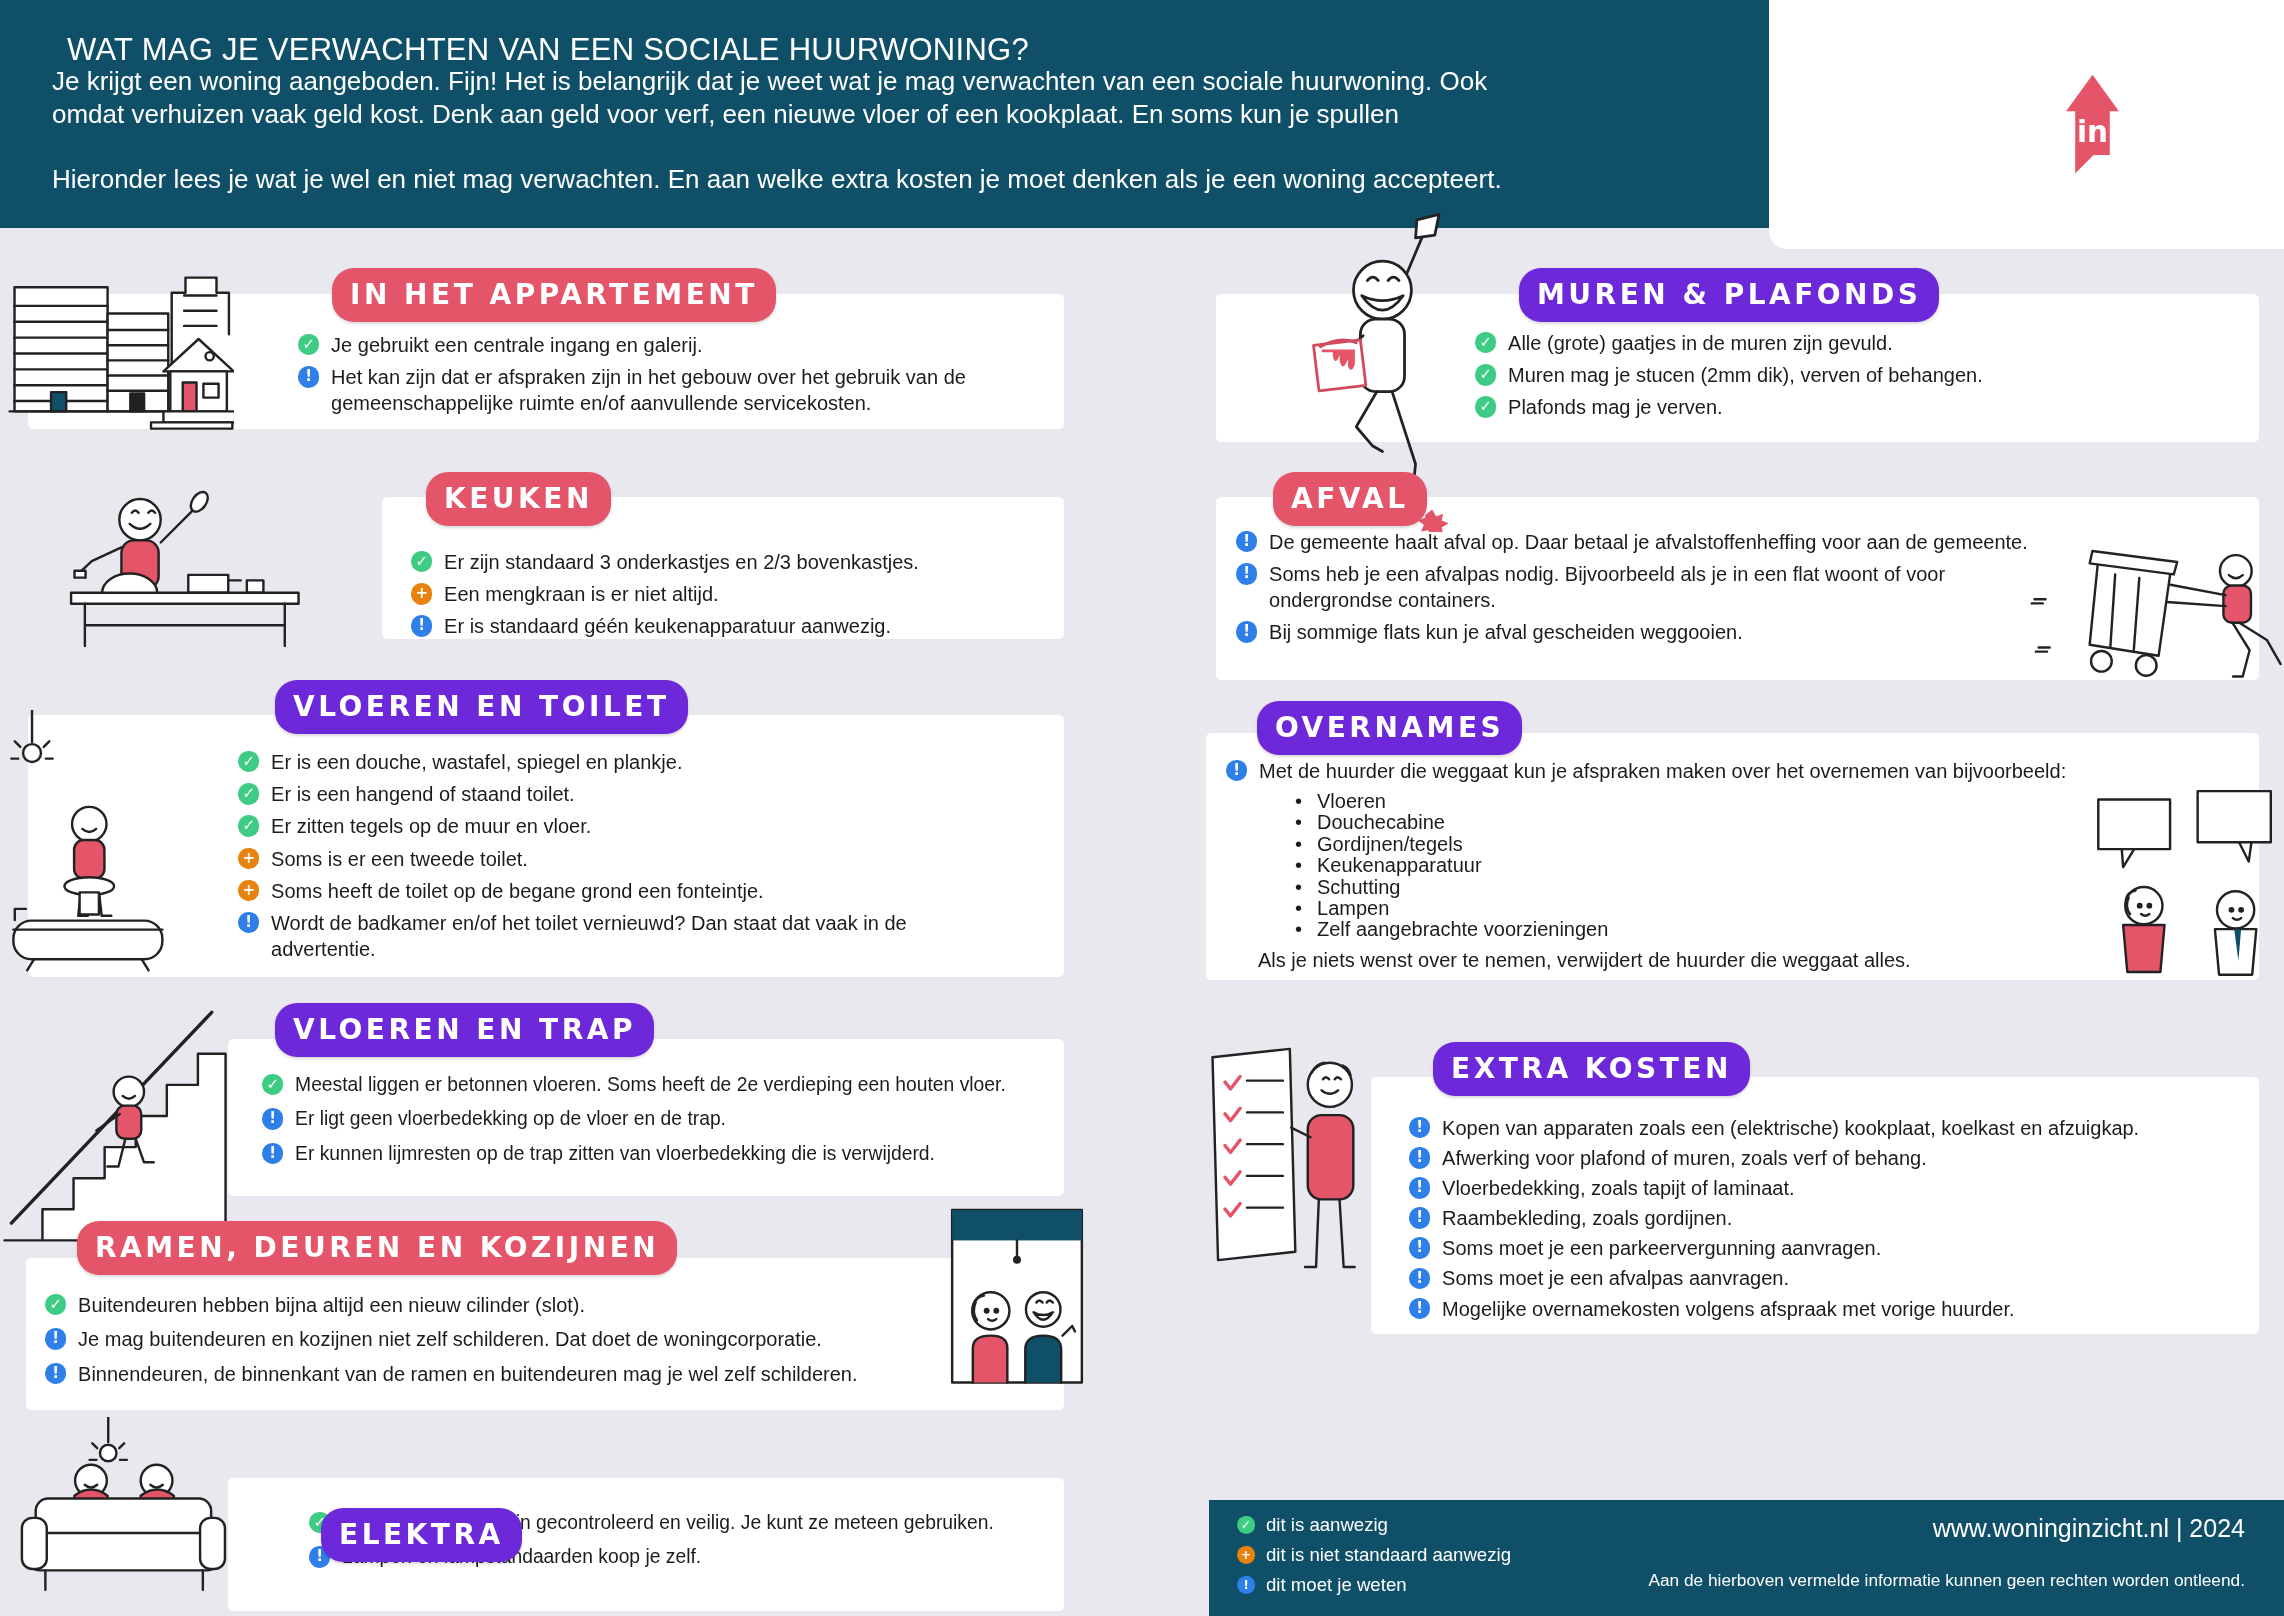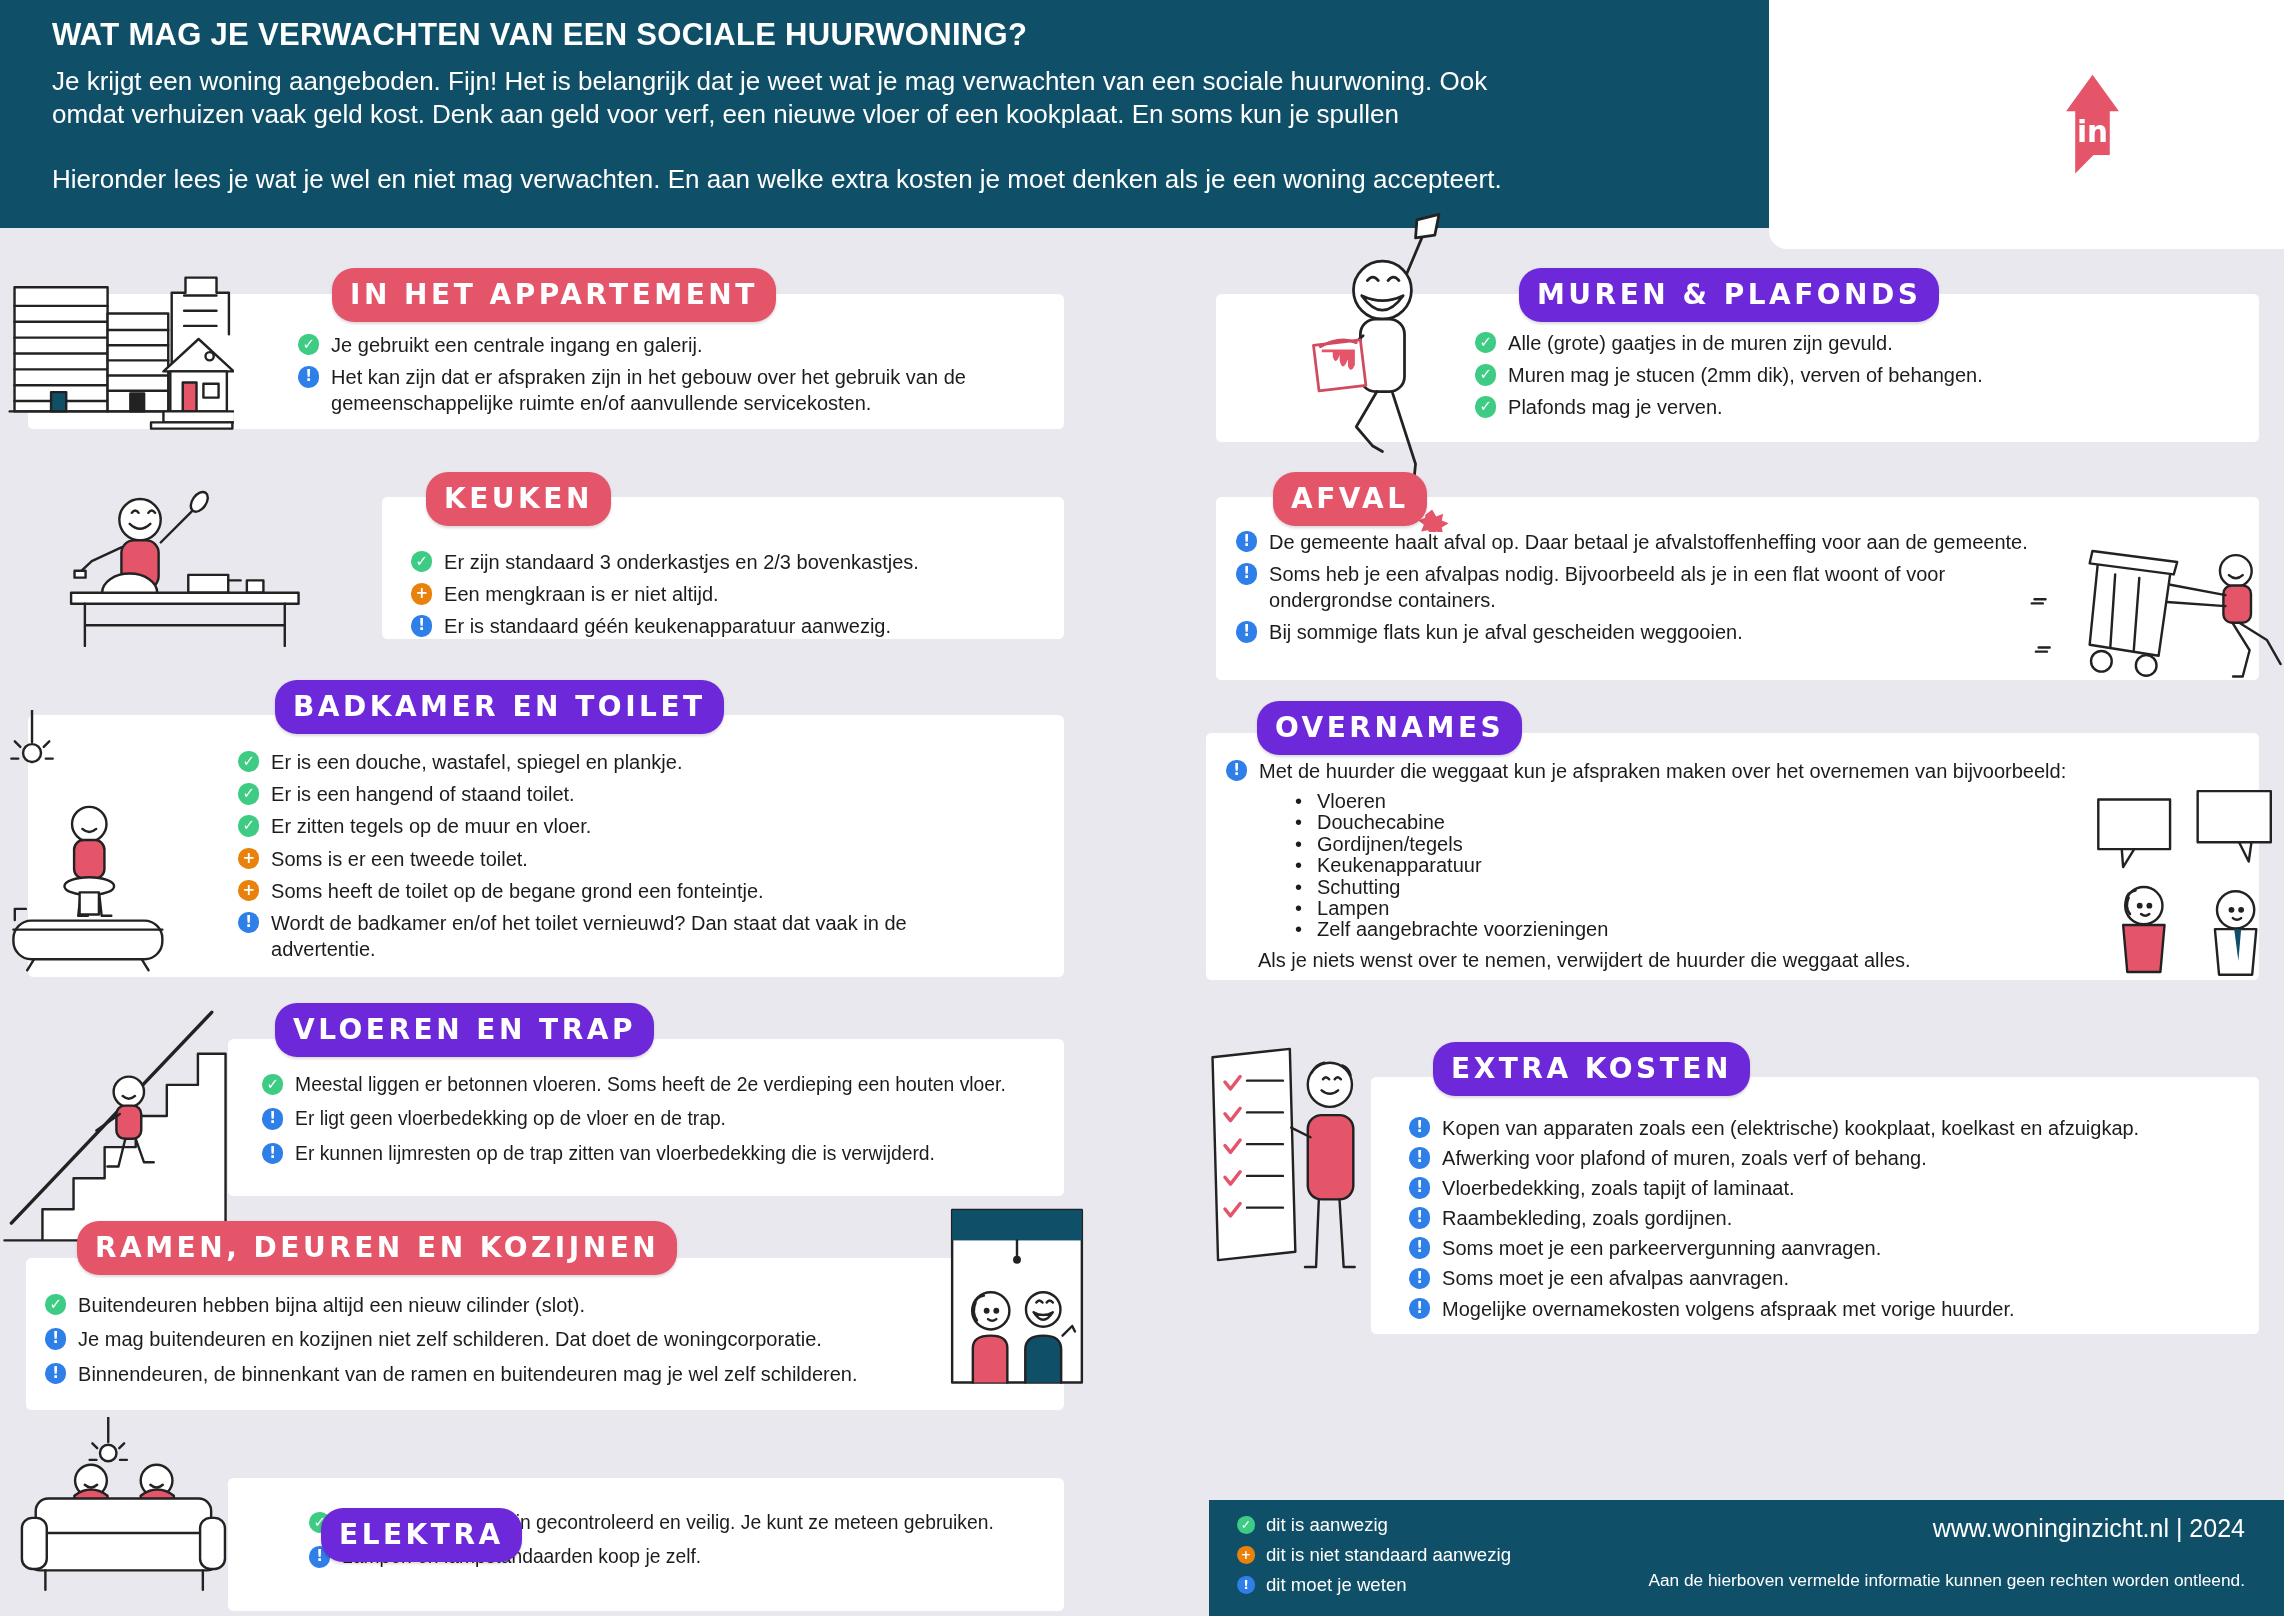--- a/index.html
+++ b/index.html
@@ -1,20 +1,20 @@
 <!DOCTYPE html>
 <html style="font-size:11px"><head>
 <meta charset="utf-8">
 <style>
   html,body{margin:0;padding:0;background:#e9e8ee;font-family:"Liberation Sans",sans-serif;color:#1c1c1c;}
   #canvas{position:relative;width:2284px;height:1616px;overflow:hidden;background:#e9e8ee;}
 
   
   #header{position:absolute;left:0;top:0;width:1769px;height:228px;background:#0f5068;z-index:1;}
-  #header h1{position:absolute;left:52px;top:16.6px;margin:0;font-size:31px;letter-spacing:0.3px;color:#fff;font-weight:bold;white-space:nowrap;}
+  #header h1{position:absolute;left:52px;top:16.6px;margin:15px;font-size:31px;letter-spacing:0.3px;color:#fff;font-weight:normal;white-space:nowrap;}
   .introline{position:absolute;left:52px;color:#fff;font-size:26px;white-space:nowrap;}
 
   
   #logobox{position:absolute;left:1769px;top:0;width:515px;height:249px;background:#fff;border-radius:0 0 0 18px;z-index:2;}
   .logoword{position:absolute;font-family:"DejaVu Sans",sans-serif;font-weight:bold;font-size:43px;color:#1d4a5e;letter-spacing:-0.7px;}
   #logo-house{position:absolute;left:2062px;top:66px;width:61px;height:108px;z-index:3;}
   #logo-tagline{position:absolute;left:2006px;top:186px;font-size:21px;letter-spacing:8.3px;color:#e4556a;font-weight:bold;white-space:nowrap;}
 
   
   .panel{position:absolute;background:#fff;border-radius:5.5px;z-index:1;}
@@ -79,21 +79,21 @@
   <div class="panel" style="left:228px;top:1039px;width:836px;height:157px;"></div>
   <div class="panel" style="left:25.6px;top:1258px;width:1038px;height:152px;"></div>
   <div class="panel" style="left:228px;top:1478px;width:836px;height:133px;"></div>
   <div class="panel" style="left:1216px;top:294px;width:1043px;height:148px;"></div>
   <div class="panel" style="left:1216px;top:497px;width:1043px;height:183px;"></div>
   <div class="panel" style="left:1206px;top:733px;width:1053px;height:247px;"></div>
   <div class="panel" style="left:1371px;top:1077px;width:888px;height:257px;"></div>
 
   <div class="badge red" style="left:332px;top:268px;">IN HET APPARTEMENT</div>
   <div class="badge red" style="left:426px;top:472px;">KEUKEN</div>
-  <div class="badge teal" style="left:275px;top:680px;">BADKAMER EN TOILET</div>
+  <div class="badge teal" style="left:275px;top:680px;">VLOEREN EN TOILET</div>
   <div class="badge teal" style="left:275px;top:1003px;">VLOEREN EN TRAP</div>
   <div class="badge red" style="left:77px;top:1221px;">RAMEN, DEUREN EN KOZIJNEN</div>
   <div class="badge teal" style="left:321px;top:1508px;">ELEKTRA</div>
   <div class="badge teal" style="left:1519px;top:268px;">MUREN &amp; PLAFONDS</div>
   <div class="badge red" style="left:1273px;top:472px;">AFVAL</div>
   <div class="badge teal" style="left:1257px;top:701px;">OVERNAMES</div>
   <div class="badge teal" style="left:1433px;top:1042px;">EXTRA KOSTEN</div>
 
   <div class="items" style="left:298px;top:332px;">
     <div class="item">

